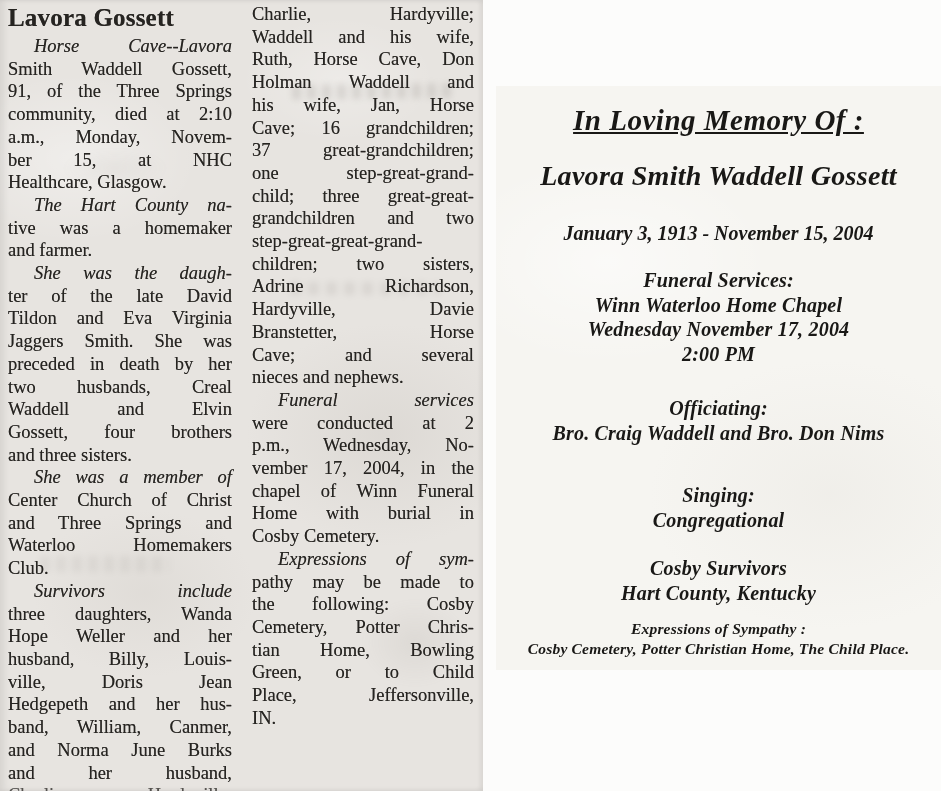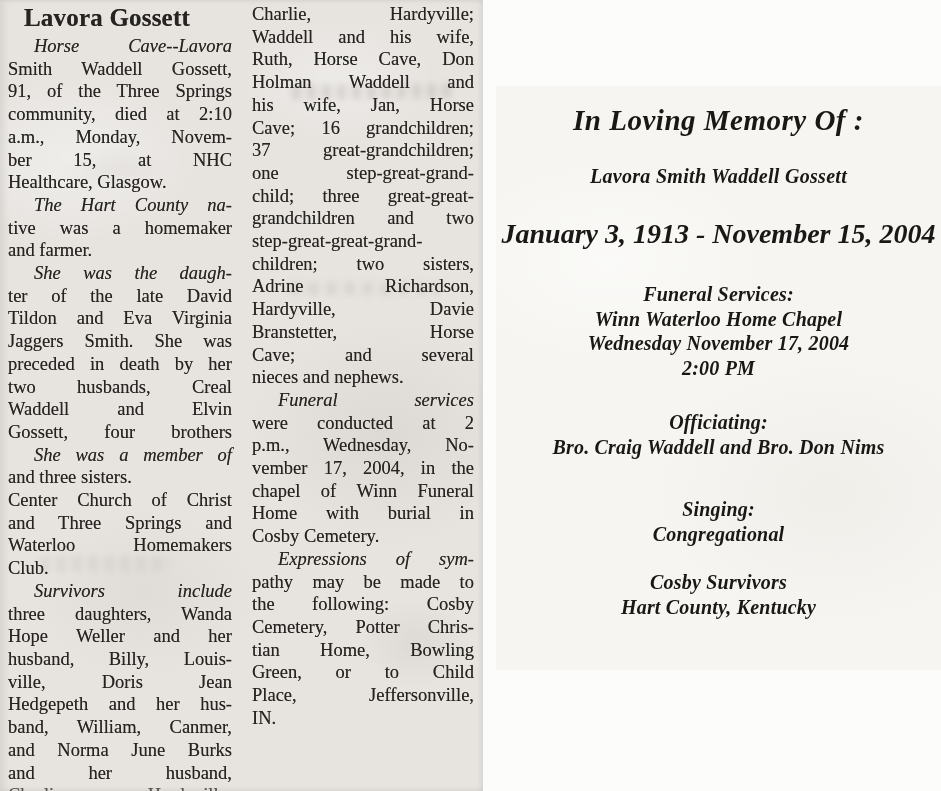--- a/index.html
+++ b/index.html
@@ -19,21 +19,21 @@
       radial-gradient(ellipse 160px 120px at 30% 75%, rgba(198,193,186,.22), transparent 70%),
       radial-gradient(ellipse 140px 90px at 70% 10%, rgba(255,255,255,.25), transparent 70%);
     box-shadow: inset 4px 0 6px rgba(0,0,0,.07), inset -3px 0 4px rgba(0,0,0,.06);
     overflow:hidden;
     color:#262421;
   }
   .col{position:absolute;top:0;}
   .col1{left:8px;width:224px;}
   .col2{left:252px;width:222px;}
   .headline{
-    margin:4px 0 3px 16px;
+    margin:4px 0 3px 0;
     font-size:25px;font-weight:bold;line-height:28px;
     letter-spacing:.2px;
     text-shadow:0 0 .5px rgba(20,18,16,.6);
   }
   .col1 .lines{margin-top:0;}
   .col2 .lines{margin-top:3px;}
   .line{
     font-size:18.5px;line-height:22.7px;
     text-align:justify;text-align-last:justify;
     white-space:nowrap;
@@ -58,25 +58,25 @@
     position:absolute;left:496px;top:86px;width:445px;height:584px;
     background-color:#f6f5f1;
     background-image:
       radial-gradient(ellipse 220px 140px at 25% 30%, rgba(255,255,255,.5), transparent 75%),
       radial-gradient(ellipse 240px 180px at 75% 70%, rgba(222,219,212,.25), transparent 75%);
     text-align:center;
     color:#191816;
     font-style:italic;font-weight:bold;
     padding-top:16px;box-sizing:border-box;
   }
-  .card-title{font-size:29px;line-height:36px;letter-spacing:.5px;}
-  .card-name{font-size:20px;line-height:28px;margin-top:24px;letter-spacing:.3px;}
-  .card-dates{font-size:28px;line-height:27px;margin-top:30px;}
+  .card-title{font-size:29px;line-height:36px;letter-spacing:.5px;text-decoration:underline;}
+  .card-name{font-size:28px;line-height:28px;margin-top:24px;letter-spacing:.3px;}
+  .card-dates{font-size:20px;line-height:27px;margin-top:30px;}
   .card-section{font-size:20px;line-height:24.5px;letter-spacing:.2px;}
-  .card-section:nth-child(1){margin-top:35px;}
+  .card-section:nth-child(1){margin-top:21px;}
   .card-section:nth-child(2){margin-top:30px;}
   .card-section:nth-child(3){margin-top:38px;}
   .card-section:nth-child(4){margin-top:24px;}
   .card-section.small{font-size:15.5px;line-height:20px;margin-top:14px;}
 </style>
 </head>
 <body>
 
 <div class="page">
 
@@ -102,22 +102,22 @@
           <div class="line">tive was a homemaker</div>
           <div class="line e">and farmer.</div>
           <div class="line i">She was the daugh-</div>
           <div class="line">ter of the late David</div>
           <div class="line">Tildon and Eva Virginia</div>
           <div class="line">Jaggers Smith. She was</div>
           <div class="line">preceded in death by her</div>
           <div class="line">two husbands, Creal</div>
           <div class="line">Waddell and Elvin</div>
           <div class="line">Gossett, four brothers</div>
+          <div class="line e">and three sisters.</div>
           <div class="line i">She was a member of</div>
-          <div class="line e">and three sisters.</div>
           <div class="line">Center Church of Christ</div>
           <div class="line">and Three Springs and</div>
           <div class="line">Waterloo Homemakers</div>
           <div class="line e">Club.</div>
           <div class="line i">Survivors include</div>
           <div class="line">three daughters, Wanda</div>
           <div class="line">Hope Weller and her</div>
           <div class="line">husband, Billy, Louis-</div>
           <div class="line">ville, Doris Jean</div>
           <div class="line">Hedgepeth and her hus-</div>
@@ -184,16 +184,20 @@
           <div class="card-line">Bro. Craig Waddell and Bro. Don Nims</div>
         </div>
         <div class="card-section">
           <div class="card-line">Singing:</div>
           <div class="card-line">Congregational</div>
         </div>
         <div class="card-section">
           <div class="card-line">Cosby Survivors</div>
           <div class="card-line">Hart County, Kentucky</div>
         </div>
+        <div class="card-section small">
+          <div class="card-line">Expressions of Sympathy :</div>
+          <div class="card-line">Cosby Cemetery, Potter Christian Home, The Child Place.</div>
+        </div>
       </div>
   </div>
 
 </div>
 
 </body></html>

